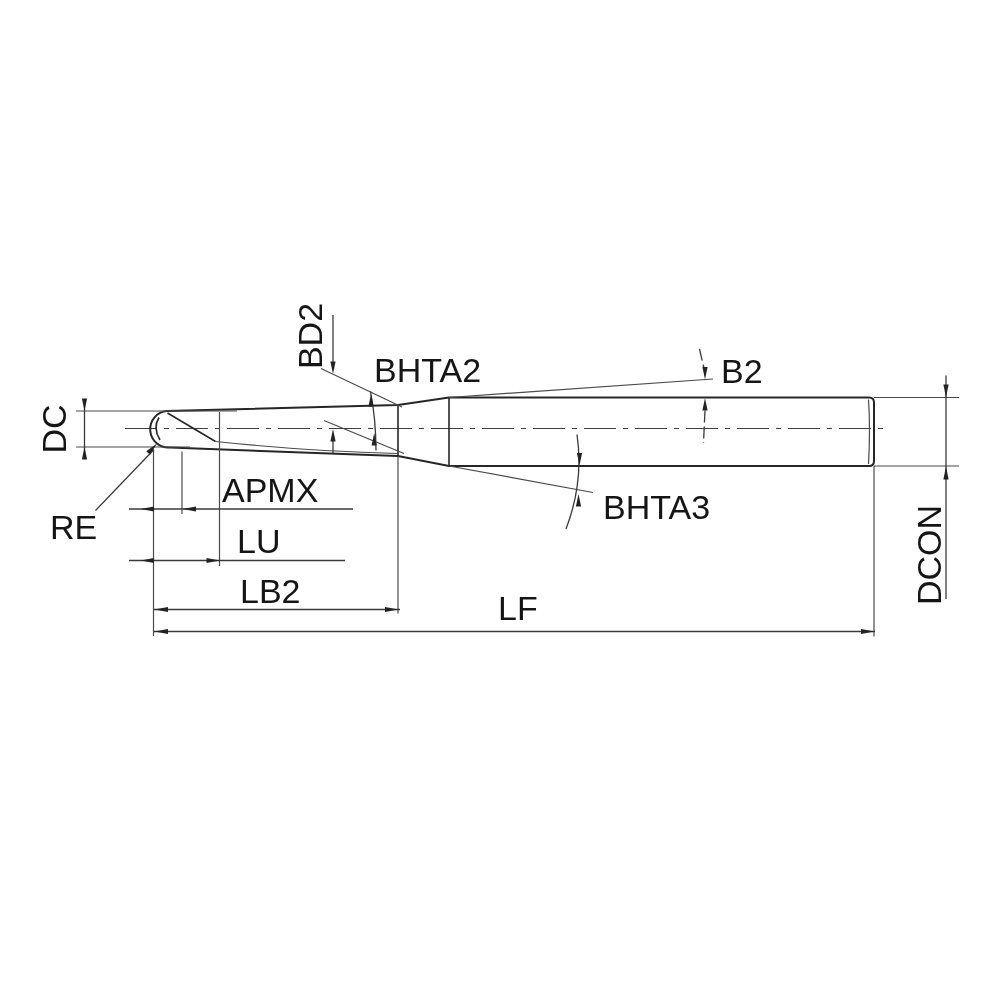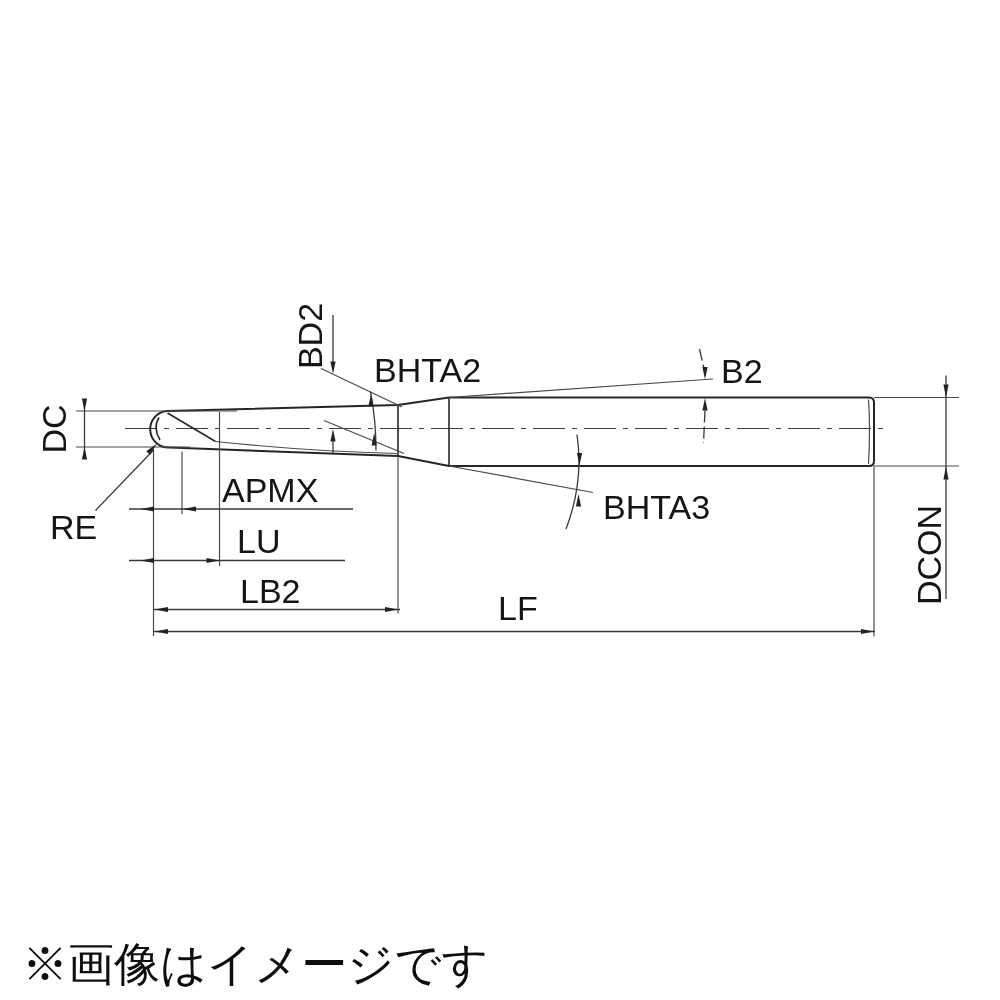--- a/index.html
+++ b/index.html
@@ -108,14 +108,13 @@
       <text class="lbl" x="721" y="383">B2</text>
       <text class="lbl" x="603" y="519">BHTA3</text>
       <text class="lbl" x="222" y="502">APMX</text>
       <text class="lbl" x="237" y="553">LU</text>
       <text class="lbl" x="240" y="602.5">LB2</text>
       <text class="lbl" x="498" y="620">LF</text>
       <text class="lbl" text-anchor="middle" transform="translate(941,555) rotate(-90)">DCON</text>
     </g>
   </svg>
 
-  <div class="caption">※画像はイメージです</div>
 </div>
 
 </body></html>

